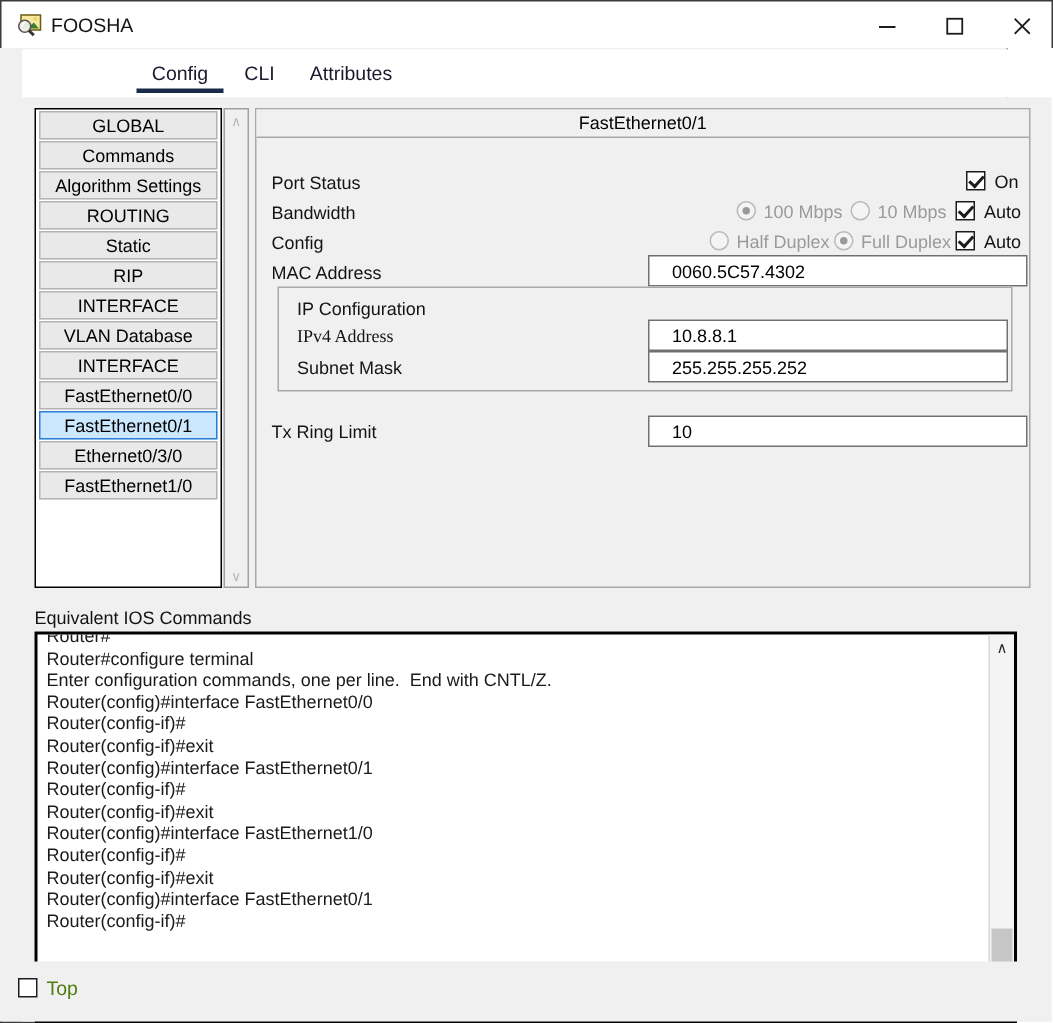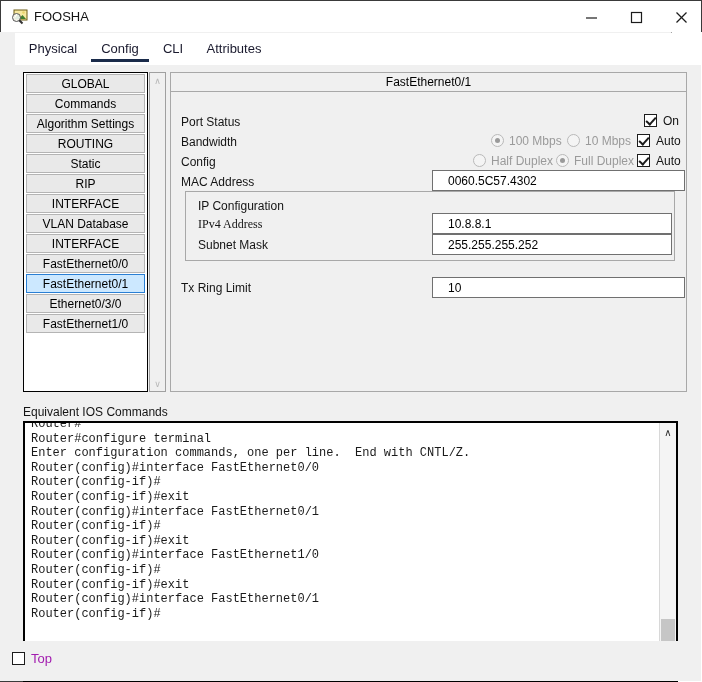--- a/index.html
+++ b/index.html
@@ -233,21 +233,21 @@
     width: 655px; height: 261px;
     background: #ffffff;
     border: 2px solid #000000;
     box-sizing: border-box;
     overflow: hidden;
   }
   #ios-text {
     position: absolute;
     left: 6px; top: -6px;
     width: 620px;
-    font-family: Liberation Mono, monospace;
+    font-family: Liberation Sans, sans-serif;
     font-size: 12px;
     line-height: 14.6px;
     color: #1a1a1a;
     white-space: pre;
   }
   #ios-scroll {
     position: absolute; right: 0; top: 0;
     width: 17px; height: 100%;
     background: #f4f4f4;
     border-left: 1px solid #d8d8d8;
@@ -277,21 +277,21 @@
   #top-check {
     position: absolute; left: 11px; top: 11px;
     width: 13px; height: 13px;
     border: 1px solid #1c1c1c;
     background: #ffffff;
     box-sizing: border-box;
     cursor: default;
   }
   #top-label {
     position: absolute; left: 30px; top: 9px;
-    font-size: 13px; color: #a21caf;
+    font-size: 13px; color: #4d7c0f;
     line-height: 17px;
   }
 </style>
 </head>
 <body>
 
 <div id="window">
 
   <div id="titlebar">
     <span id="app-icon">
@@ -318,21 +318,20 @@
     <button class="wbtn" id="btn-close">
       <svg width="13" height="13" viewBox="0 0 13 13">
           <line x1="1.5" y1="1.5" x2="11.5" y2="11.5" stroke="#1c1c1c" stroke-width="1.2"></line>
           <line x1="11.5" y1="1.5" x2="1.5" y2="11.5" stroke="#1c1c1c" stroke-width="1.2"></line>
         </svg>
     </button>
   </div>
 
   <div id="tabstrip">
     <div id="tabstrip-bg"></div>
-    <button class="tab" id="tab-physical">Physical</button>
     <button class="tab active" id="tab-config">
       <span>Config</span>
       <span class="tab-underline"></span>
     </button>
     <button class="tab" id="tab-cli">CLI</button>
     <button class="tab" id="tab-attributes">Attributes</button>
   </div>
 
   <div id="content">
 

